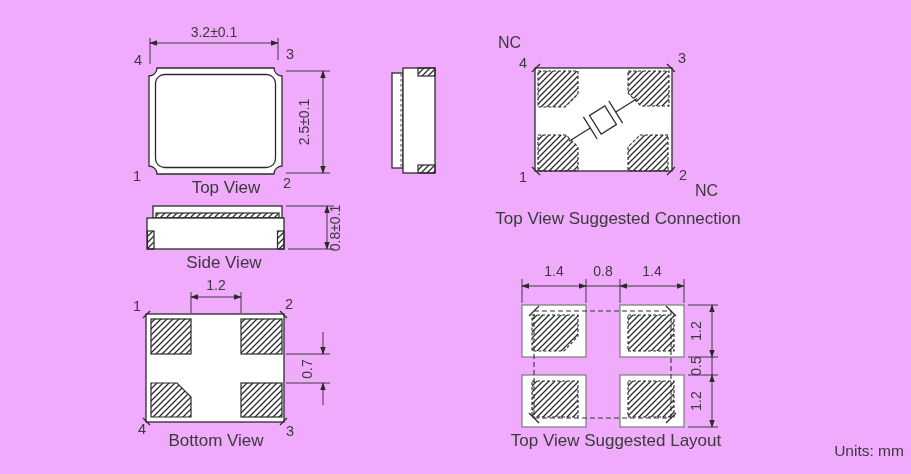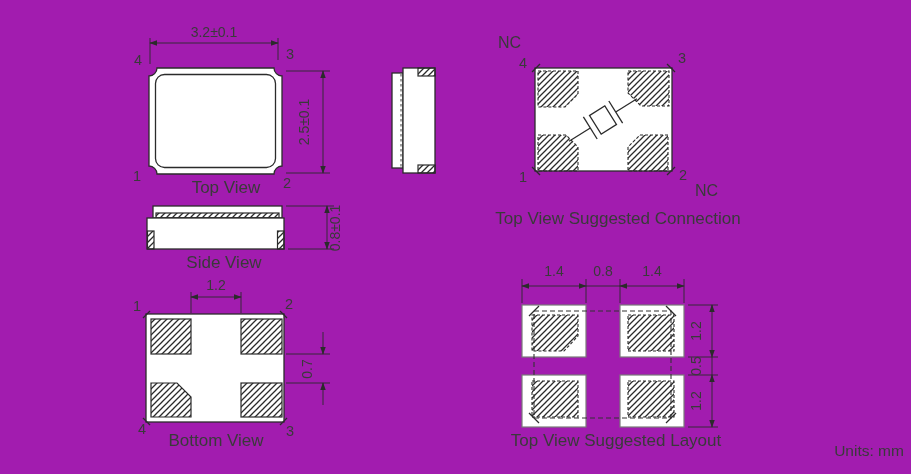--- a/index.html
+++ b/index.html
@@ -1,19 +1,19 @@
 <!DOCTYPE html>
 <html><head>
 <meta charset="utf-8">
 <style>
   html,body{margin:0;padding:0;background:#ffffff;}
   .sheet{
     position:relative;
     width:911px;height:474px;
-    background:#a21caf;
+    background:#f0abfc;
     font-family:"Liberation Sans", sans-serif;
     overflow:hidden;
   }
   svg{display:block;}
   text{
     fill:#3a3a3a;
     font-family:"Liberation Sans", sans-serif;
   }
   .cap{font-size:17px;}
   .dim{font-size:14px;}

